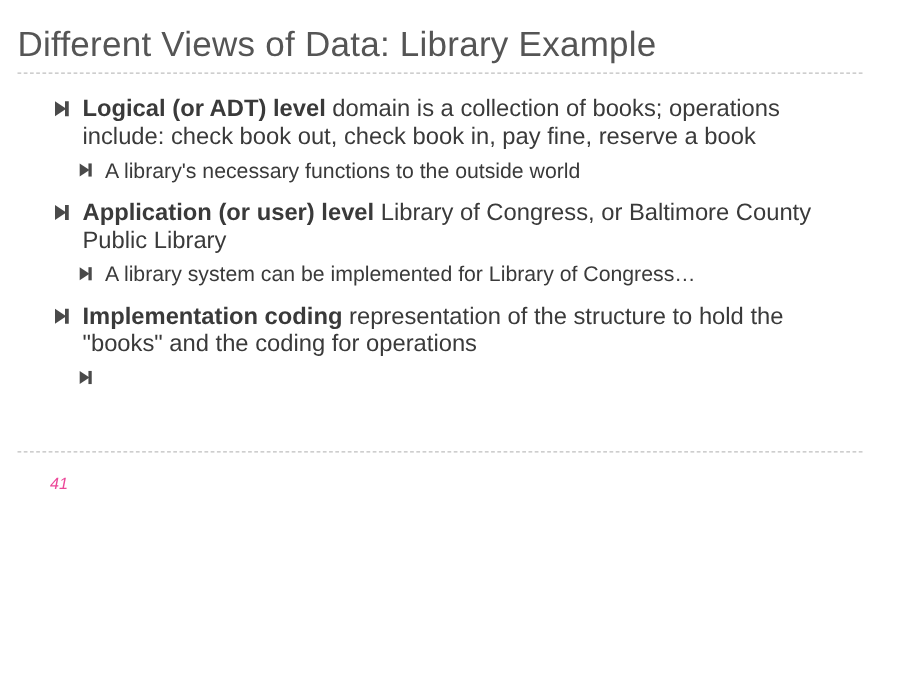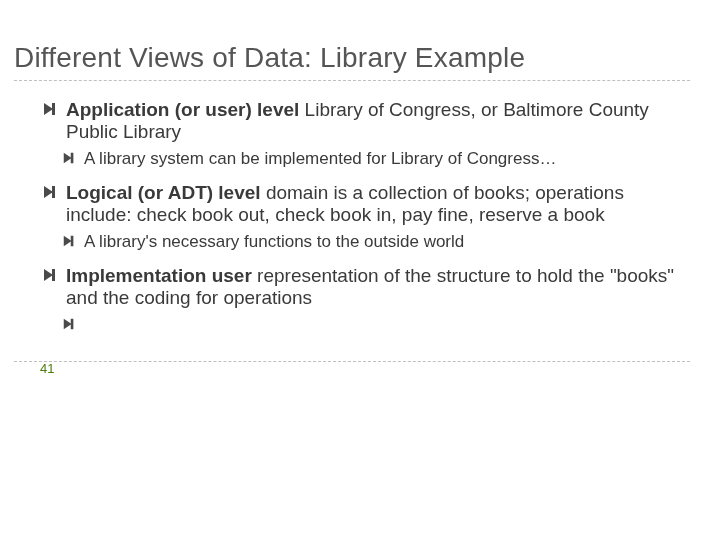--- a/index.html
+++ b/index.html
@@ -10,21 +10,21 @@
     background: #ffffff;
     font-family: Arial, Helvetica, sans-serif;
     color: #3a3a3a;
     overflow: hidden;
   }
   .slide {
     position: relative;
     width: 720px;
     height: 416px;
     box-sizing: border-box;
-    padding: 42px 30px 0 14px;
+    padding: 20px 30px 0 14px;
   }
   .title {
     font-size: 28px;
     font-weight: 400;
     color: #555555;
     margin: 0 0 6px 0;
     letter-spacing: 0.2px;
   }
   .title-rule {
     border: none;
@@ -68,35 +68,55 @@
     position: absolute;
     left: 14px;
     right: 30px;
     bottom: 46px;
     border: none;
     border-top: 1px dashed #bfbfbf;
   }
   .pagenum {
     position: absolute;
     left: 40px;
-    bottom: 40px;
+    bottom: 22px;
     font-size: 13px;
-    color: #4d7c0f;
+    color: #ec4899;
+    font-style: italic;
   }
   .arrow-svg { display: block; }
 </style>
 </head>
 <body>
 
 <div class="slide">
 
   <h1 class="title">Different Views of Data: Library Example</h1>
   <hr class="title-rule">
 
   <div class="content">
+
+    <div class="item">
+      <span class="bullet">
+        <svg class="arrow-svg" viewBox="0 0 16 16">
+            <path d="M2 2 L11 8 L2 14 Z" fill="#4a4a4a"></path>
+            <rect x="10" y="2" width="3" height="12" fill="#4a4a4a"></rect>
+          </svg>
+      </span>
+      <span><span class="b">Logical (or ADT) level</span><span> domain is a collection of books; operations include: check book out, check book in, pay fine, reserve a book</span></span>
+      <div class="sub">
+        <span class="bullet">
+          <svg class="arrow-svg" viewBox="0 0 16 16">
+              <path d="M2 2 L11 8 L2 14 Z" fill="#4a4a4a"></path>
+              <rect x="10" y="2" width="3" height="12" fill="#4a4a4a"></rect>
+            </svg>
+        </span>
+        <span>A library's necessary functions to the outside world</span>
+      </div>
+    </div>
 
     <div class="item">
       <span class="bullet">
         <svg class="arrow-svg" viewBox="0 0 16 16">
             <path d="M2 2 L11 8 L2 14 Z" fill="#4a4a4a"></path>
             <rect x="10" y="2" width="3" height="12" fill="#4a4a4a"></rect>
           </svg>
       </span>
       <span><span class="b">Application (or user) level</span><span> Library of Congress, or Baltimore County Public Library</span></span>
       <div class="sub">
@@ -110,40 +130,21 @@
       </div>
     </div>
 
     <div class="item">
       <span class="bullet">
         <svg class="arrow-svg" viewBox="0 0 16 16">
             <path d="M2 2 L11 8 L2 14 Z" fill="#4a4a4a"></path>
             <rect x="10" y="2" width="3" height="12" fill="#4a4a4a"></rect>
           </svg>
       </span>
-      <span><span class="b">Logical (or ADT) level</span><span> domain is a collection of books; operations include: check book out, check book in, pay fine, reserve a book</span></span>
-      <div class="sub">
-        <span class="bullet">
-          <svg class="arrow-svg" viewBox="0 0 16 16">
-              <path d="M2 2 L11 8 L2 14 Z" fill="#4a4a4a"></path>
-              <rect x="10" y="2" width="3" height="12" fill="#4a4a4a"></rect>
-            </svg>
-        </span>
-        <span>A library's necessary functions to the outside world</span>
-      </div>
-    </div>
-
-    <div class="item">
-      <span class="bullet">
-        <svg class="arrow-svg" viewBox="0 0 16 16">
-            <path d="M2 2 L11 8 L2 14 Z" fill="#4a4a4a"></path>
-            <rect x="10" y="2" width="3" height="12" fill="#4a4a4a"></rect>
-          </svg>
-      </span>
-      <span><span class="b">Implementation user</span><span> representation of the structure to hold the "books" and the coding for operations</span></span>
+      <span><span class="b">Implementation coding</span><span> representation of the structure to hold the "books" and the coding for operations</span></span>
       <div class="sub">
         <span class="bullet">
           <svg class="arrow-svg" viewBox="0 0 16 16">
               <path d="M2 2 L11 8 L2 14 Z" fill="#4a4a4a"></path>
               <rect x="10" y="2" width="3" height="12" fill="#4a4a4a"></rect>
             </svg>
         </span>
       </div>
     </div>
 

